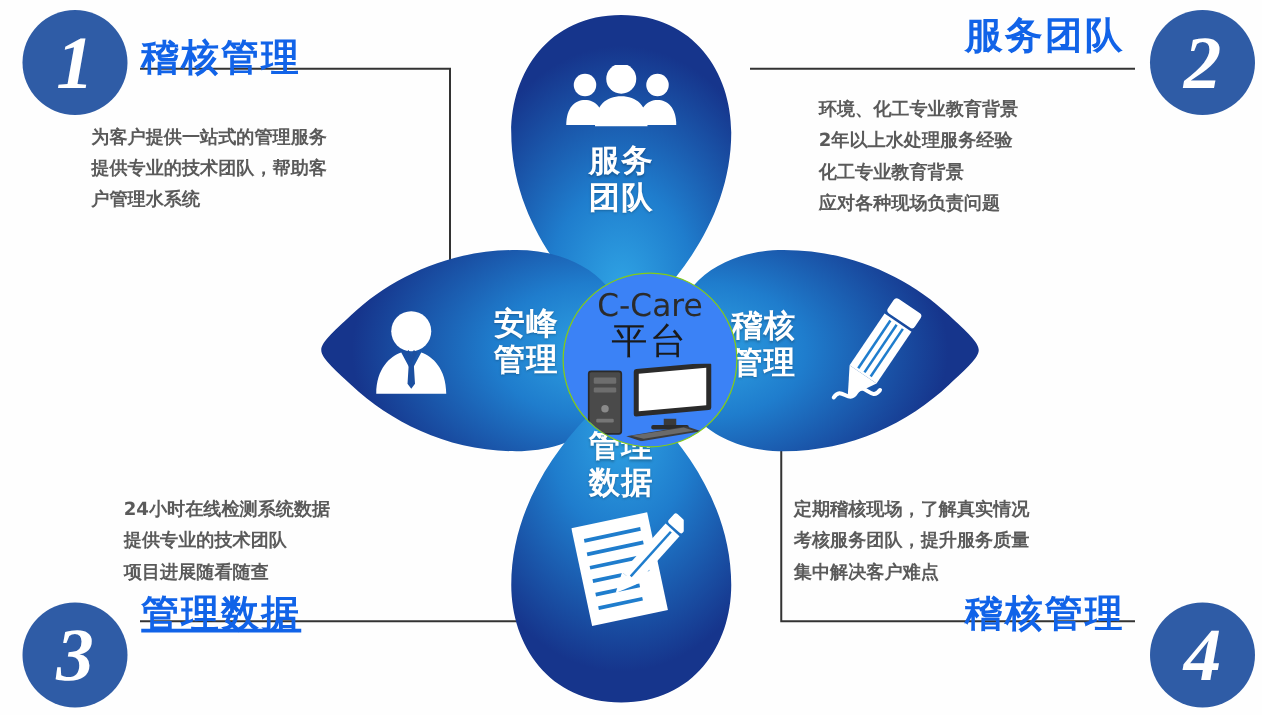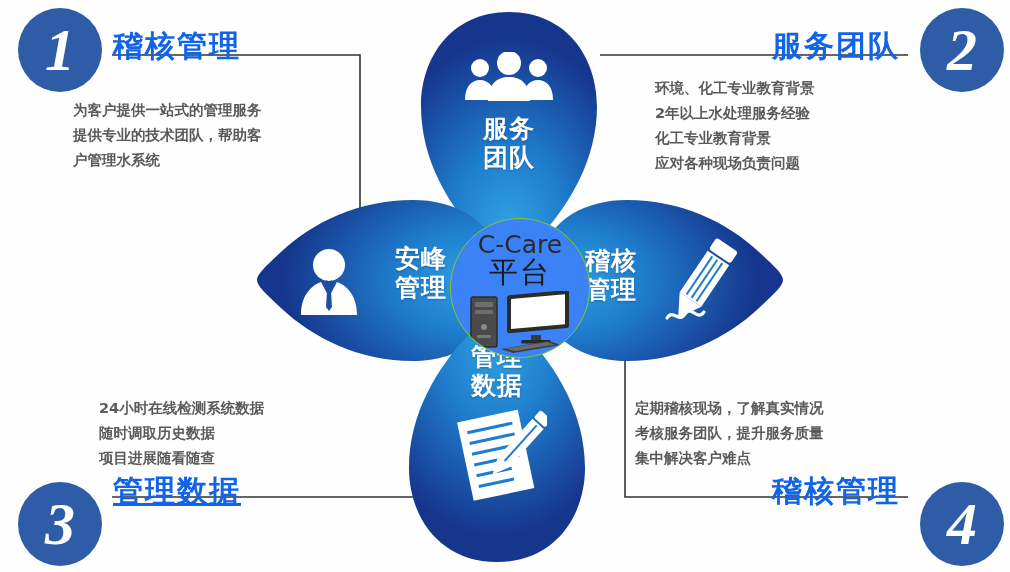--- a/index.html
+++ b/index.html
@@ -43,21 +43,21 @@
   .sec-title {
     position: absolute;
     color: #1163e8;
     font-weight: bold;
     font-size: 30px;
     letter-spacing: 2px;
     white-space: nowrap;
     font-family: "DejaVu Sans", "Liberation Sans", sans-serif;
   }
   #title-1 { left: 113px; top: 26px; }
-  #title-2 { left: 772px; top: 26px; }
+  #title-2 { left: 772px; top: 8px; }
   #title-3 { left: 113px; top: 471px; text-decoration: underline; }
   #title-4 { left: 772px; top: 471px; }
 
   
   .sec-body {
     position: absolute;
     color: #5a5a5a;
     font-size: 14.5px;
     line-height: 25px;
     font-weight: bold;
@@ -158,21 +158,21 @@
 
     <path d="M 600 55 L 908 55" fill="none" stroke="#333333" stroke-width="1.6"></path>
 
     <path d="M 112 497 L 452 497 L 452 470" fill="none" stroke="#333333" stroke-width="1.6"></path>
 
     <path d="M 625 348 L 625 497 L 908 497" fill="none" stroke="#333333" stroke-width="1.6"></path>
   </svg>
 
   <div id="flower">
 
-    <div class="petal" style="left:164px; top:0px; width:180px; height:250px;">
+    <div class="petal" style="left:152px; top:0px; width:180px; height:250px;">
       <svg width="180" height="250" viewBox="0 0 180 250" xmlns="http://www.w3.org/2000/svg">
         <defs>
           <radialGradient id="gTop" cx="50%" cy="88%" r="78%">
             <stop offset="0%" stop-color="#2fa3e4"></stop>
             <stop offset="42%" stop-color="#1f7dcd"></stop>
             <stop offset="100%" stop-color="#16358c"></stop>
           </radialGradient>
         </defs>
         <path d="M 90 2
                  C 148 2 178 48 178 96
@@ -346,21 +346,21 @@
       <div>户管理水系统</div>
     </div>
   <div class="sec-body" id="body-2">
       <div>环境、化工专业教育背景</div>
       <div>2年以上水处理服务经验</div>
       <div>化工专业教育背景</div>
       <div>应对各种现场负责问题</div>
     </div>
   <div class="sec-body" id="body-3">
       <div>24小时在线检测系统数据</div>
-      <div>随时调取历史数据</div>
+      <div>提供专业的技术团队</div>
       <div>项目进展随看随查</div>
     </div>
   <div class="sec-body" id="body-4">
       <div>定期稽核现场，了解真实情况</div>
       <div>考核服务团队，提升服务质量</div>
       <div>集中解决客户难点</div>
     </div>
 
 </div>
 

